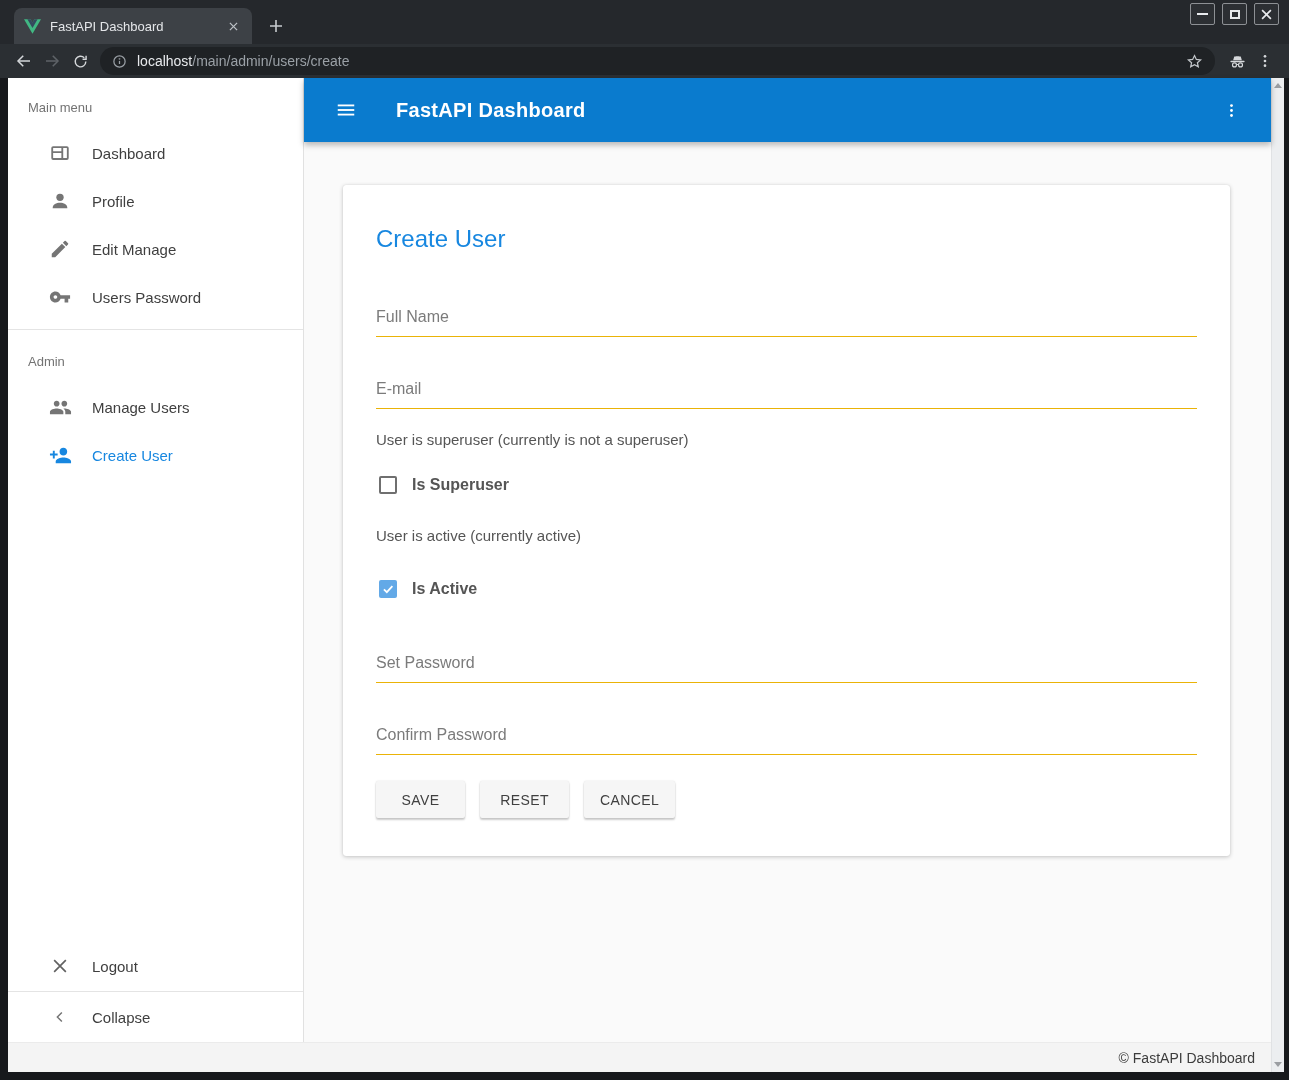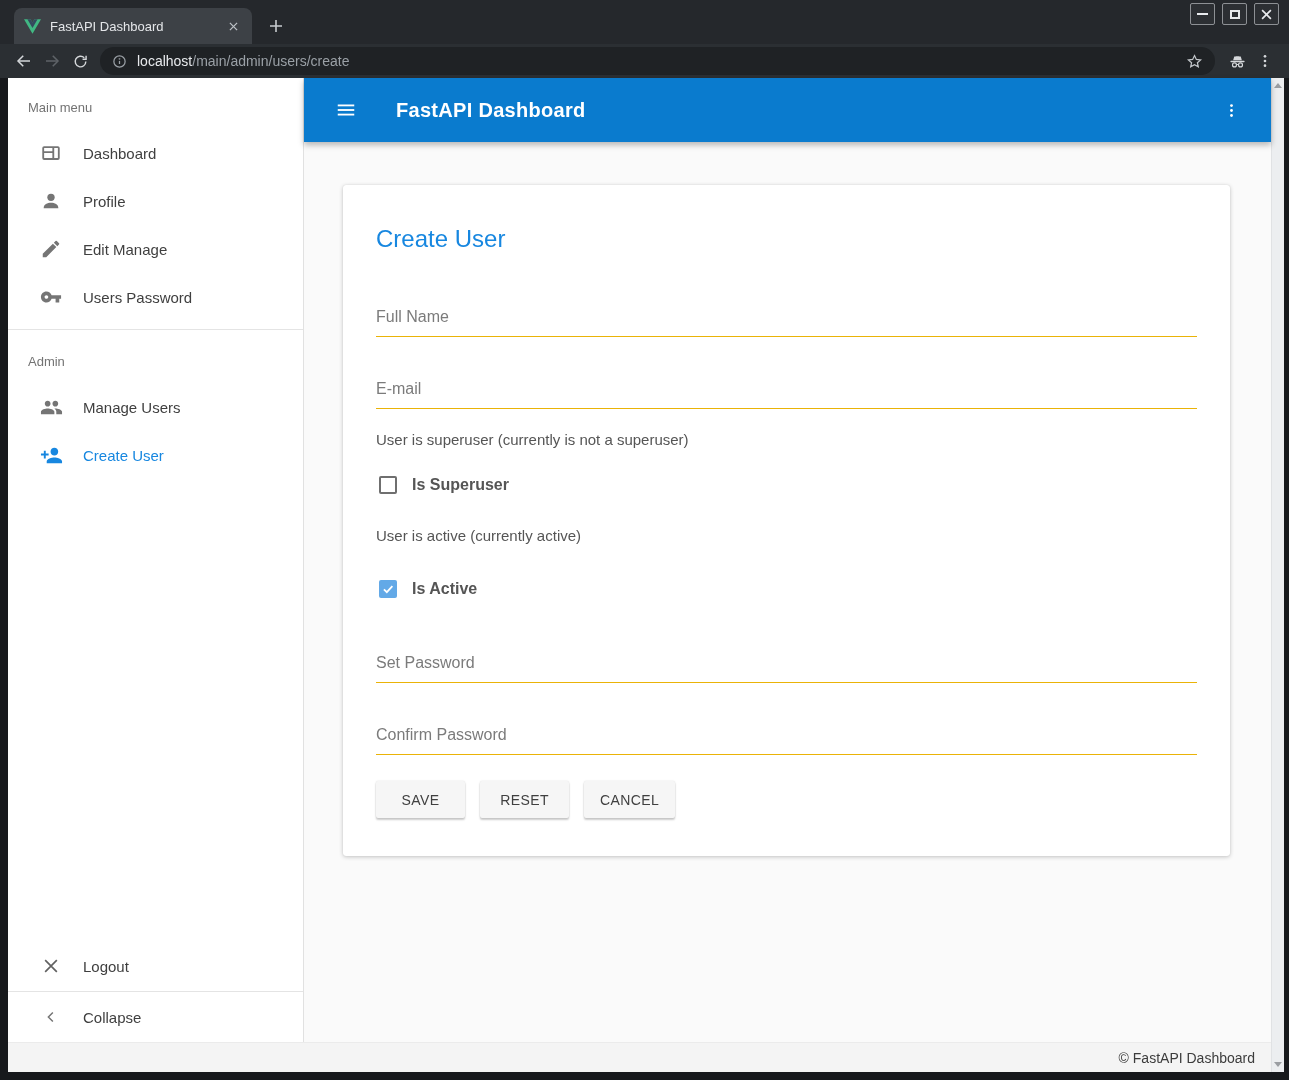--- a/index.html
+++ b/index.html
@@ -28,21 +28,21 @@
   .url .path { color:#9aa0a6; }
 
   
   .page { position:absolute; top:78px; left:8px; width:1276px; height:994px; display:flex; background:#fafafa; }
   .app-col { flex:1; display:flex; flex-direction:column; min-width:0; }
   .body-row { flex:1; display:flex; min-height:0; }
 
   
   .sidebar { width:296px; background:#ffffff; border-right:1px solid #e1e1e1; display:flex; flex-direction:column; }
   .section-label { font-size:13px; color:#737373; padding:22px 20px 14px 20px; }
-  .side-item { height:48px; display:flex; align-items:center; padding-left:31px; cursor:pointer; }
+  .side-item { height:48px; display:flex; align-items:center; padding-left:40px; cursor:pointer; }
   .side-item .ico { width:24px; height:24px; flex:0 0 auto; display:flex; align-items:center; justify-content:center; }
   .side-item .lbl { margin-left:20px; font-size:15px; color:#3f3f3f; }
   .side-item.active .lbl { color:var(--accent,#1787e0); }
   .side-divider { height:1px; background:#e4e4e4; margin:8px 0; }
   .side-spacer { flex:1; }
   .side-bottom .side-item { height:50px; }
 
   
   .main { flex:1; display:flex; flex-direction:column; background:#fafafa; min-width:0; }
   .appbar { height:64px; background:var(--appbar,#0a7bce); display:flex; align-items:center;

